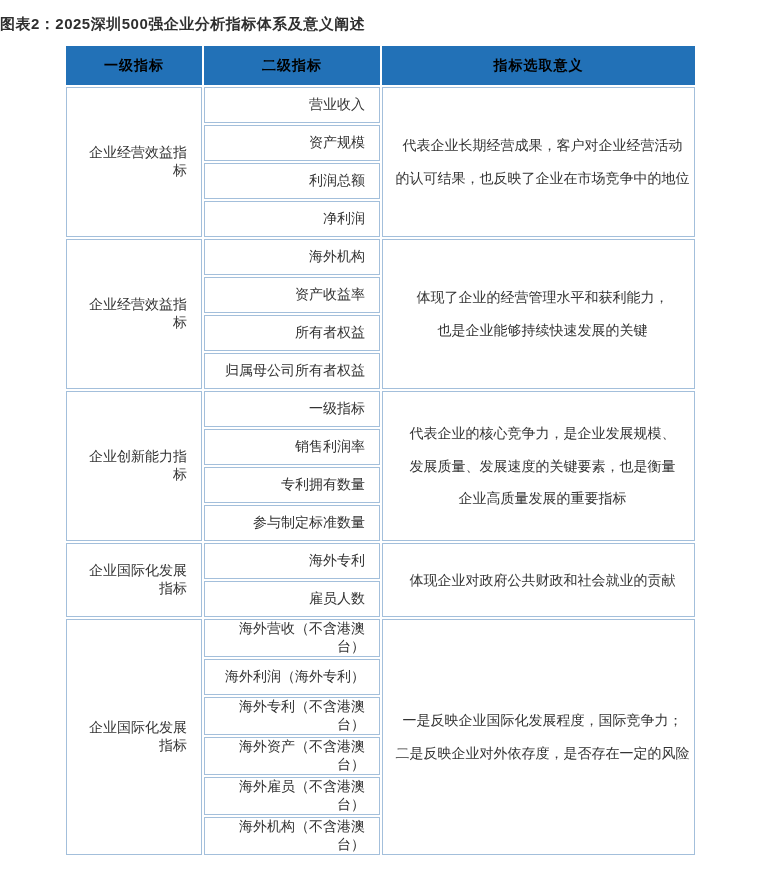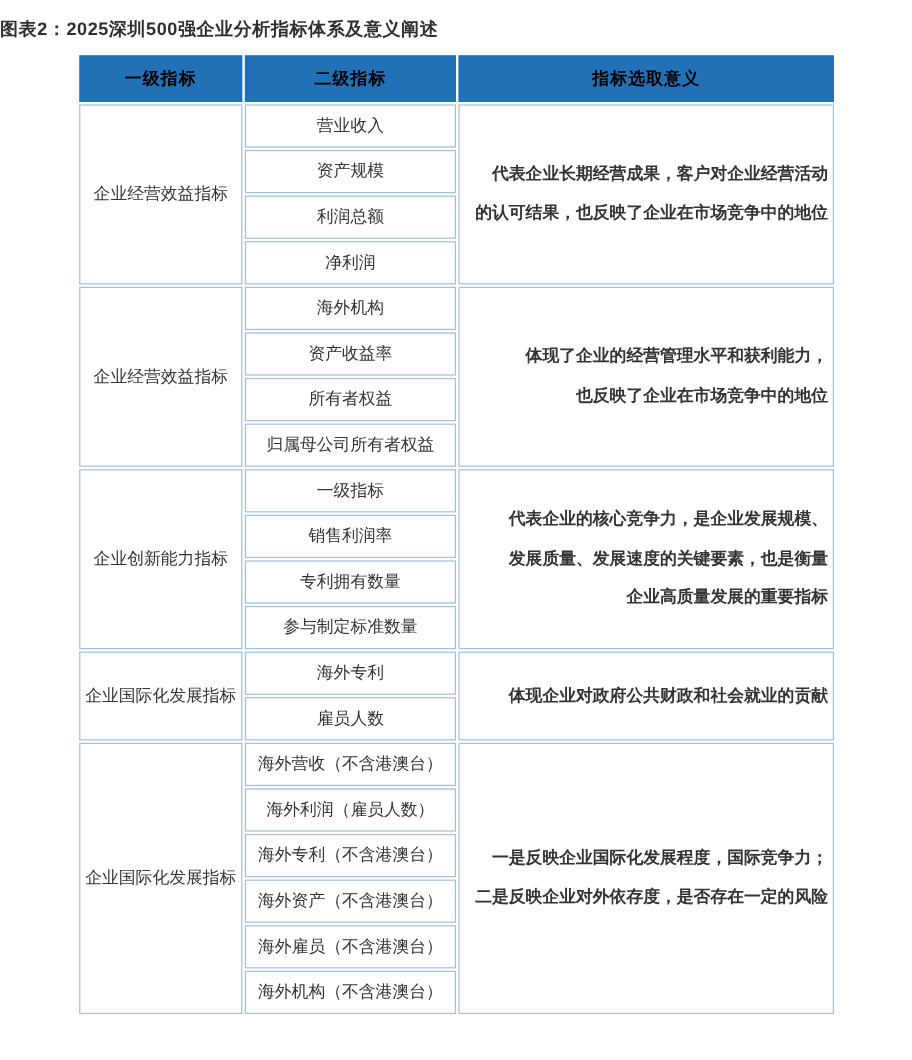--- a/index.html
+++ b/index.html
@@ -40,31 +40,30 @@
     font-size:14px;
     height:37px;
     font-family:Liberation Mono, monospace;
     letter-spacing:1px;
   }
   td{
     border:1px solid var(--border);
     background:#ffffff;
     color:var(--text);
     font-size:14px;
-    text-align:center;
+    text-align:right;
     vertical-align:middle;
     height:34px;
-    padding:0 2px;
+    padding:0 14px;
   }
   td.meaning{
-    text-align:right;
+    text-align:center;
     padding:0 4px 0 12px;
     line-height:2.35;
     white-space:pre-line;
-    font-weight:bold;
   }
 </style>
 </head>
 <body>
 
 <div class="page-title">图表2：2025深圳500强企业分析指标体系及意义阐述</div>
 
 <table class="indicator-table">
   <colgroup>
       <col class="c1">
@@ -92,21 +91,21 @@
         <td>利润总额</td>
       </tr>
   <tr>
         <td>净利润</td>
       </tr>
 
   <tr>
     <td rowspan="4">企业经营效益指标</td>
     <td>海外机构</td>
     <td rowspan="4" class="meaning">体现了企业的经营管理水平和获利能力，
-也反映了企业在市场竞争中的地位</td>
+也是企业能够持续快速发展的关键</td>
   </tr>
   <tr>
         <td>资产收益率</td>
       </tr>
   <tr>
         <td>所有者权益</td>
       </tr>
   <tr>
         <td>归属母公司所有者权益</td>
       </tr>
@@ -137,21 +136,21 @@
         <td>雇员人数</td>
       </tr>
 
   <tr>
     <td rowspan="6">企业国际化发展指标</td>
     <td>海外营收（不含港澳台）</td>
     <td rowspan="6" class="meaning">一是反映企业国际化发展程度，国际竞争力；
 二是反映企业对外依存度，是否存在一定的风险</td>
   </tr>
   <tr>
-        <td>海外利润（雇员人数）</td>
+        <td>海外利润（海外专利）</td>
       </tr>
   <tr>
         <td>海外专利（不含港澳台）</td>
       </tr>
   <tr>
         <td>海外资产（不含港澳台）</td>
       </tr>
   <tr>
         <td>海外雇员（不含港澳台）</td>
       </tr>

